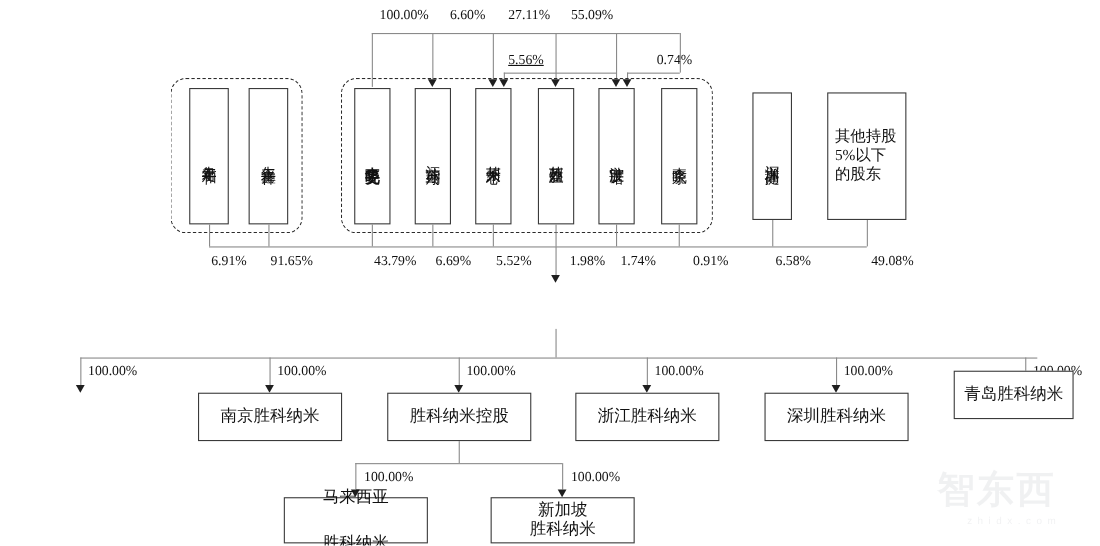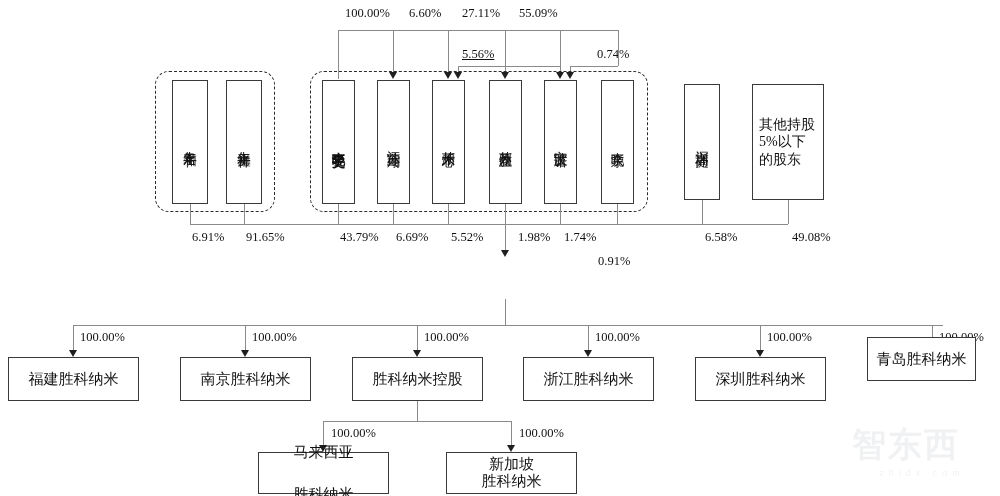--- a/index.html
+++ b/index.html
@@ -156,21 +156,21 @@
 
   <div class="hline" style="left:190px; top:224px; width:598px;"></div>
 
   <div class="pct" style="left:192px; top:230px;">6.91%</div>
   <div class="pct" style="left:246px; top:230px;">91.65%</div>
   <div class="pct" style="left:340px; top:230px;">43.79%</div>
   <div class="pct" style="left:396px; top:230px;">6.69%</div>
   <div class="pct" style="left:451px; top:230px;">5.52%</div>
   <div class="pct" style="left:518px; top:230px;">1.98%</div>
   <div class="pct" style="left:564px; top:230px;">1.74%</div>
-  <div class="pct" style="left:598px; top:230px;margin-top:24px;">0.91%</div>
+  <div class="pct" style="left:630px; top:230px;">0.91%</div>
   <div class="pct" style="left:705px; top:230px;">6.58%</div>
   <div class="pct" style="left:792px; top:230px;">49.08%</div>
 
   <div class="vline" style="left:505px; top:224px; height:26px;"></div>
   <div class="arrow" style="left:500.5px; top:250px;"></div>
 
 
   <div class="vline" style="left:505px; top:299px; height:26px;"></div>
   <div class="hline" style="left:73px; top:325px; width:870px;"></div>
 
@@ -188,21 +188,20 @@
   <div class="arrow" style="left:755.5px; top:350px;"></div>
   <div class="arrow" style="left:927.5px; top:350px;"></div>
 
   <div class="pct" style="left:80px;  top:330px;">100.00%</div>
   <div class="pct" style="left:252px; top:330px;">100.00%</div>
   <div class="pct" style="left:424px; top:330px;">100.00%</div>
   <div class="pct" style="left:595px; top:330px;">100.00%</div>
   <div class="pct" style="left:767px; top:330px;">100.00%</div>
   <div class="pct" style="left:939px; top:330px;">100.00%</div>
 
-  <div class="node hnode" style="left:8px;   top:357px; width:131px; height:44px;">福建胜科纳米</div>
   <div class="node hnode" style="left:180px; top:357px; width:131px; height:44px;">南京胜科纳米</div>
   <div class="node hnode" style="left:352px; top:357px; width:131px; height:44px;">胜科纳米控股</div>
   <div class="node hnode" style="left:523px; top:357px; width:131px; height:44px;">浙江胜科纳米</div>
   <div class="node hnode" style="left:695px; top:357px; width:131px; height:44px;">深圳胜科纳米</div>
   <div class="node hnode" style="left:867px; top:337px; width:109px; height:44px;">青岛胜科纳米</div>
 
   <div class="vline" style="left:417px; top:401px; height:20px;"></div>
   <div class="hline" style="left:323px; top:421px; width:188px;"></div>
   <div class="vline" style="left:323px; top:421px; height:24px;"></div>
   <div class="vline" style="left:511px; top:421px; height:24px;"></div>

